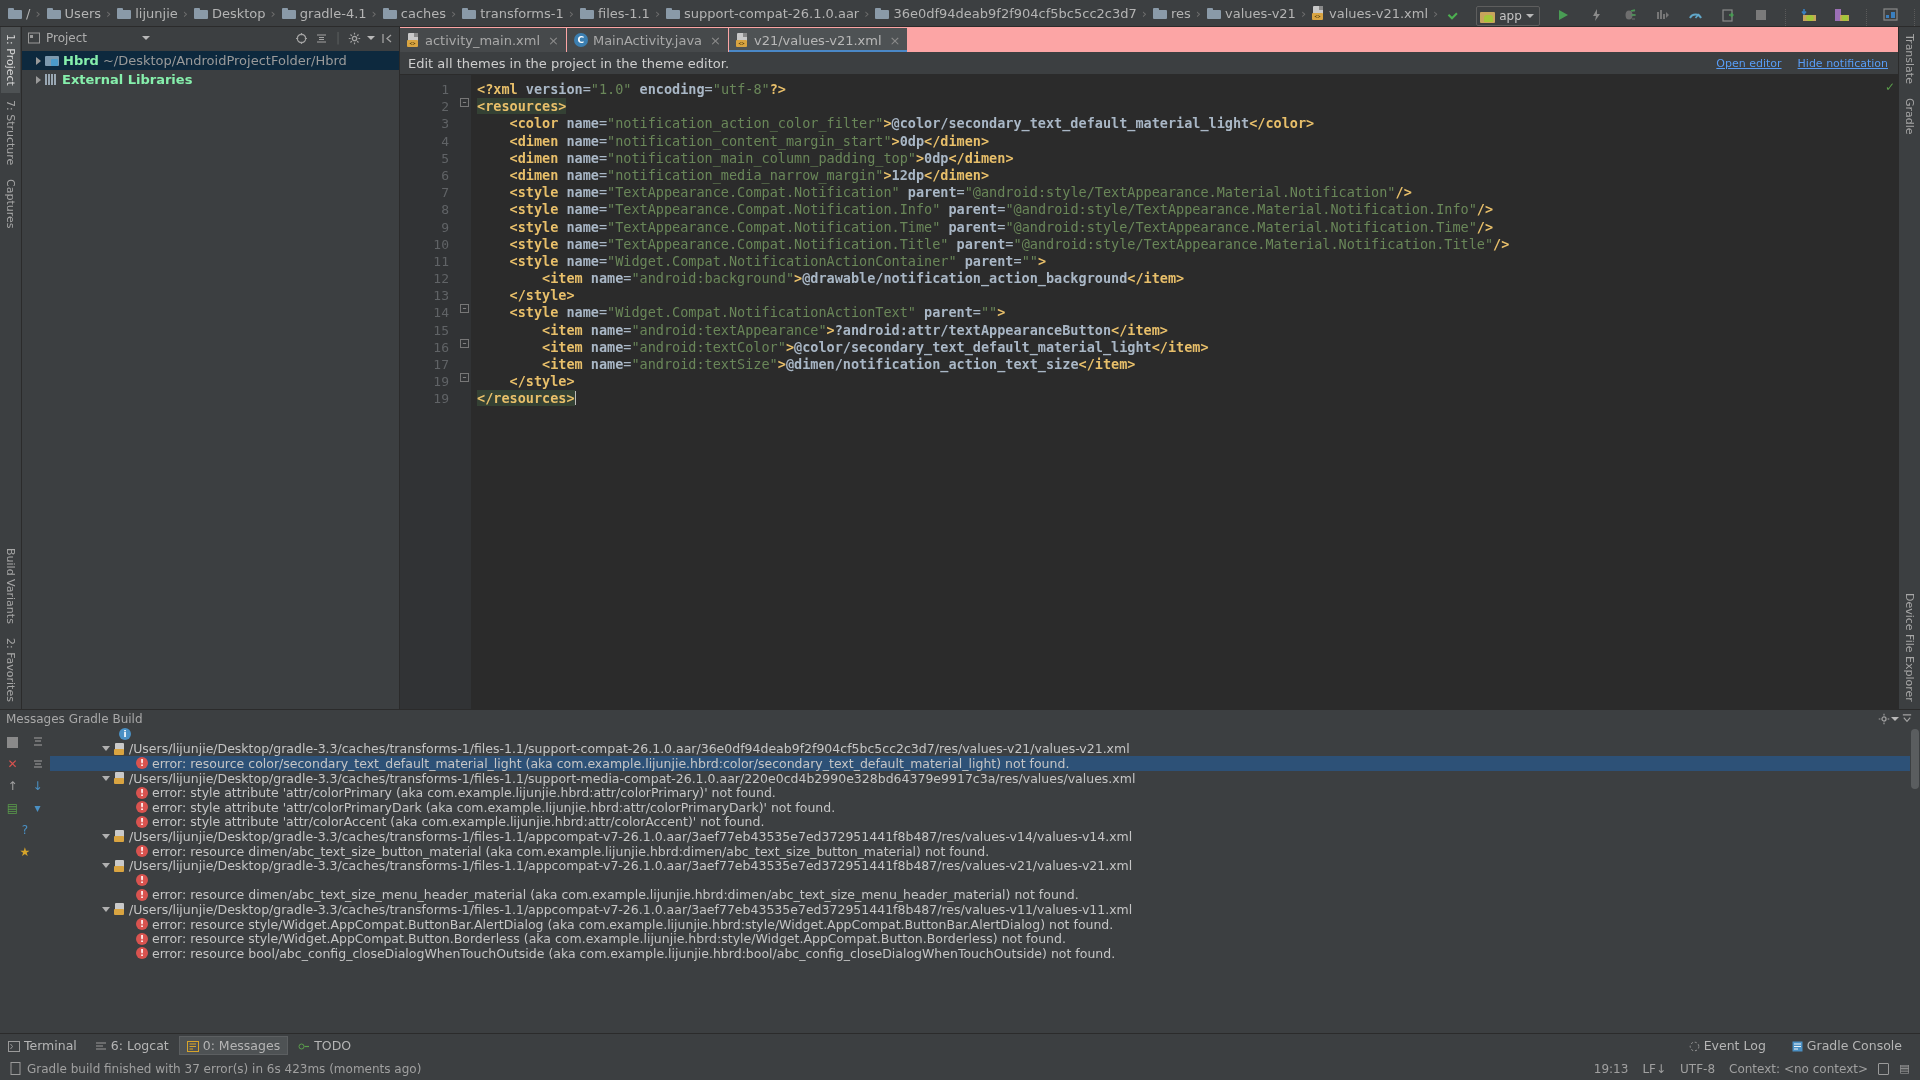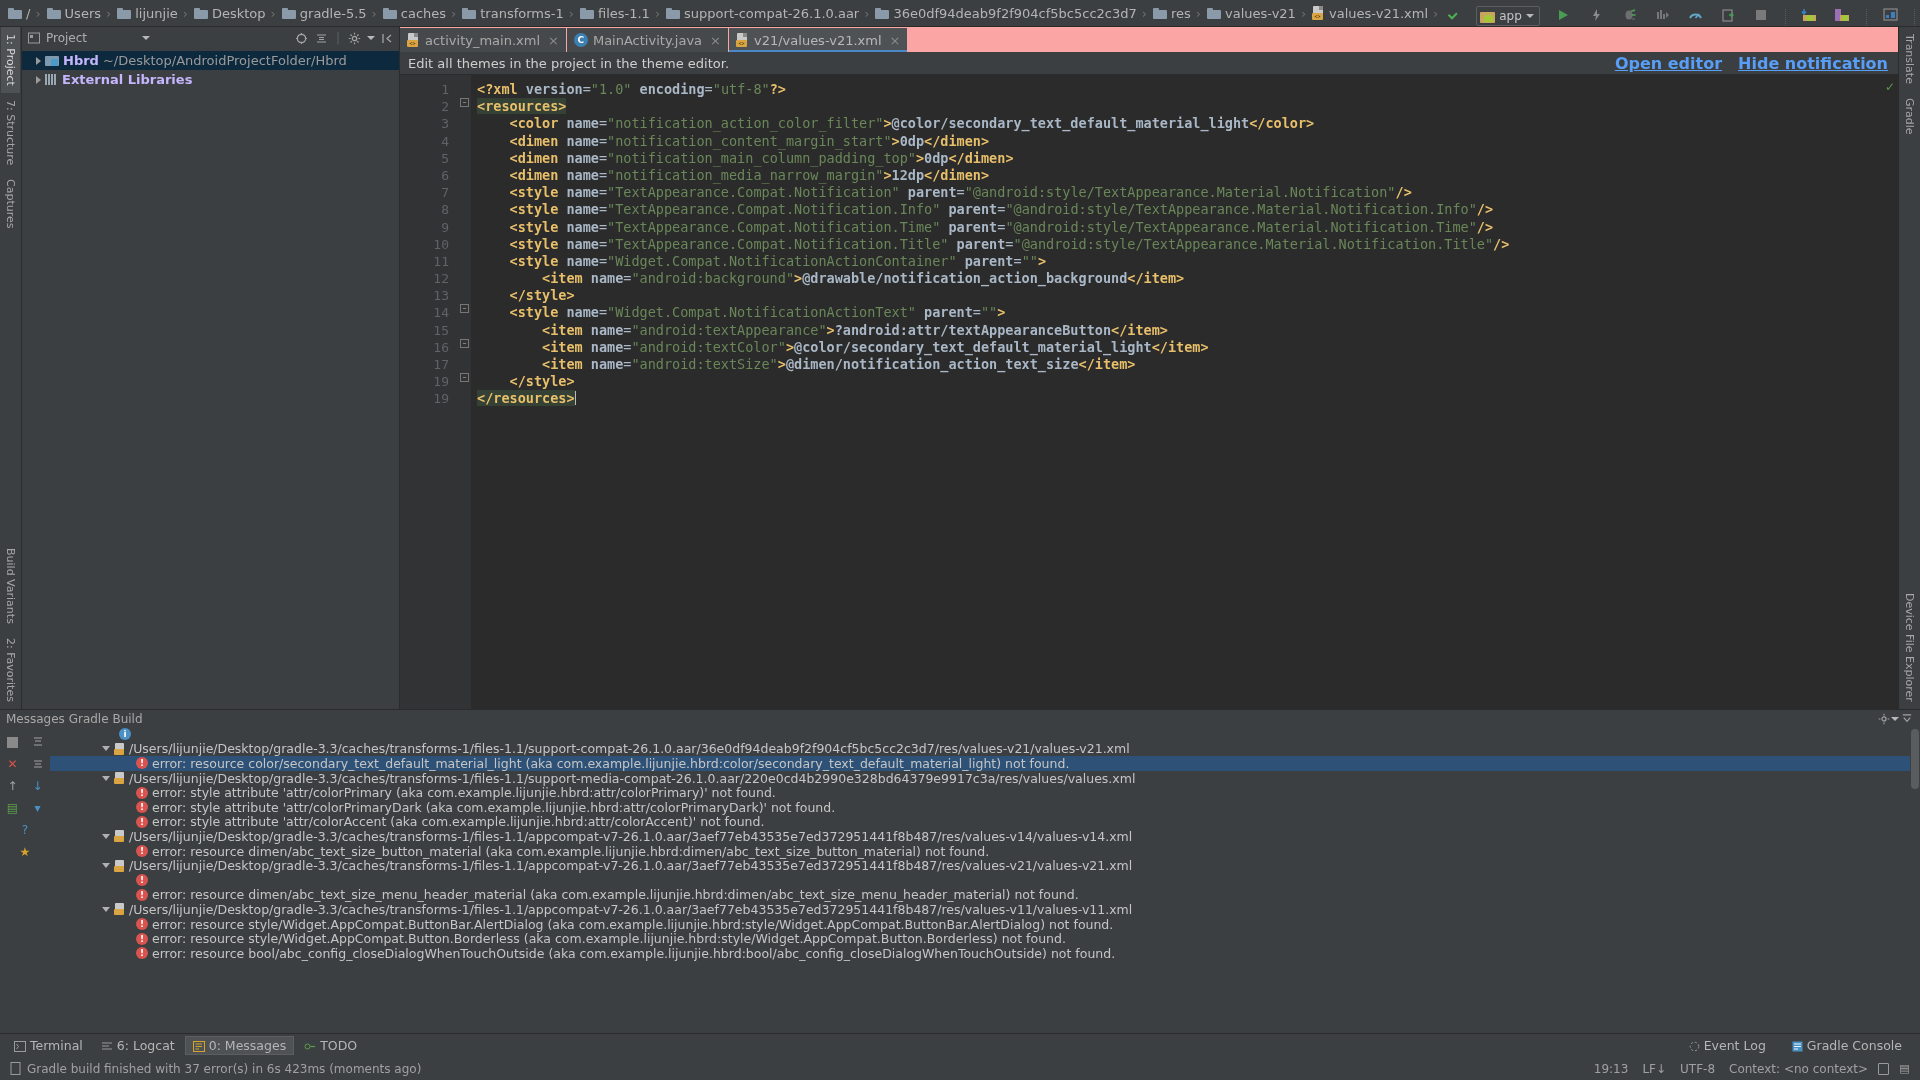--- a/index.html
+++ b/index.html
@@ -75,21 +75,21 @@
   .mini-ico { width:15px; height:15px; display:flex; align-items:center; justify-content:center; color:#a2a2a2; font-size:11px; }
   .projtree { flex:1; background:#3c3f41; padding-top:2px; font-size:13px; }
   .trow { height:19px; display:flex; align-items:center; gap:4px; padding-left:14px; color:#bbbbbb; }
   .trow.sel { background:#0d293e; }
   .tri { width:0;height:0;border-top:4px solid transparent;border-bottom:4px solid transparent;border-left:5px solid #9a9a9a; flex-shrink:0; }
   .modico { width:14px;height:12px; position:relative; flex-shrink:0;}
   .modico .b1 { position:absolute;left:0;top:1px;width:14px;height:10px;background:#7d99ae;border-radius:1px; }
   .modico .b2 { position:absolute;left:6px;top:4px;width:7px;height:7px;background:#4b9ac9;border-radius:1px; }
   .libico { width:13px;height:13px; position:relative; flex-shrink:0;}
   .libico .s { position:absolute; top:1px; width:2px; height:11px; background:#9aa8b4; }
-  .trow .nm { font-weight:bold; color:#c4b5fd; }
+  .trow .nm { font-weight:bold; color:#86efac; }
   .trow .pth { color:#9a9a9a; font-weight:normal; }
 
   
   .editorwrap { flex:1; display:flex; flex-direction:column; min-width:0; background:#2b2b2b; }
   .tabstrip { height:25px; background:#fca5a5; display:flex; align-items:flex-end; flex-shrink:0; }
   .etab {
     height:24px; display:flex; align-items:center; gap:5px; padding: 0 7px 0 7px;
     font-size:13px; color:#b8b8b8; position:relative; background:#4e5254; margin-right:1px;
   }
   .etab.inactive { background:#46494b; color:#a9a9a9; }
@@ -97,21 +97,21 @@
   .etab.active::after { content:''; position:absolute; left:0; right:0; bottom:0; height:2px; background:#4a88c7; }
   .etab .xmark { color:#8b8b8b; font-size:13px; margin-left:3px; }
   .jfile-ico { width:14px;height:14px;border-radius:50%;background:#3c7fb1;color:#fff;font-size:9px;
                display:flex;align-items:center;justify-content:center;font-weight:bold;flex-shrink:0; }
 
   .notifbar {
     height:23px; background:#3c3f41; display:flex; align-items:center; padding:0 10px 0 8px;
     font-size:13px; color:#cfcfcf; flex-shrink:0; border-bottom:1px solid #2b2b2b;
   }
   .notifbar .nspacer { flex:1; }
-  .nlink { color:#589df6; text-decoration:underline; margin-left:16px; font-size:16px;font-weight:bold; }
+  .nlink { color:#589df6; text-decoration:underline; margin-left:16px; font-size:11px; }
 
   .codearea { flex:1; display:flex; background:#2b2b2b; position:relative; min-height:0; overflow:hidden; }
   .gutter {
     width:58px; background:#313335; flex-shrink:0; padding-top:6px;
     font-family:"DejaVu Sans Mono","Liberation Mono",monospace; font-size:13px; color:#606366;
     text-align:right;
   }
   .gline { height:17.2px; line-height:17.2px; padding-right:9px; }
   .foldcol { width:13px; background:#313335; flex-shrink:0; padding-top:6px; position:relative; }
   .foldmark { position:absolute; left:2px; width:9px; height:9px; border:1px solid #777; color:#aaa; font-size:8px;
@@ -156,21 +156,21 @@
               display:flex;align-items:center;justify-content:center;flex-shrink:0; }
   .ico-err { width:12px;height:12px;border-radius:50%;background:#d9534f;color:#fff;font-size:9px;font-weight:bold;
              display:flex;align-items:center;justify-content:center;flex-shrink:0; }
   .ico-xml { width:11px;height:12px;position:relative;flex-shrink:0; }
   .ico-xml .pg { position:absolute;left:1px;top:0;width:9px;height:11px;background:#c9c9c9;border-radius:1px; }
   .ico-xml .tg { position:absolute;left:0;bottom:0;width:10px;height:6px;background:#d9a441;border-radius:1px; }
   .msgscroll { position:absolute; right:0; top:0; width:10px; height:100%; background:#3c3f41; }
   .msgthumb { position:absolute; right:1px; top:2px; width:8px; height:60px; background:#5a5d5f; border-radius:4px; }
 
   
-  .btabs { height:24px; background:#3c3f41; display:flex; align-items:center; padding-left:6px; flex-shrink:0; gap:0;
+  .btabs { height:24px; background:#3c3f41; display:flex; align-items:center; flex-shrink:0; gap:0;
            border-top:1px solid #2b2b2b; }
   .btab { display:flex; align-items:center; gap:4px; padding:2px 8px; font-size:12.5px; color:#b5b5b5; }
   .btab.active { background:#4e5254; border:1px solid #5c5f61; padding:1px 7px; }
   .btab-spacer { flex:1; }
   .statusbar { height:23px; background:#3c3f41; display:flex; align-items:center; padding:0 8px; font-size:12px; color:#a0a0a0; flex-shrink:0; }
   .statusbar .sspacer { flex:1; }
   .st-seg { margin-left:14px; white-space:nowrap; }
   .lockico { width:11px;height:12px;border:1px solid #9a9a9a;border-radius:1px;display:inline-block;margin-left:10px; }
 
   .watermark {
@@ -200,21 +200,21 @@
           <span class="lbl">lijunjie</span>
         </div>
         <span class="crumb-sep">›</span>
         <div class="crumb">
           <span class="folder-ico"></span>
           <span class="lbl">Desktop</span>
         </div>
         <span class="crumb-sep">›</span>
         <div class="crumb">
           <span class="folder-ico"></span>
-          <span class="lbl">gradle-5.5</span>
+          <span class="lbl">gradle-4.1</span>
         </div>
         <span class="crumb-sep">›</span>
         <div class="crumb">
           <span class="folder-ico"></span>
           <span class="lbl">caches</span>
         </div>
         <span class="crumb-sep">›</span>
         <div class="crumb">
           <span class="folder-ico"></span>
           <span class="lbl">transforms-1</span>

